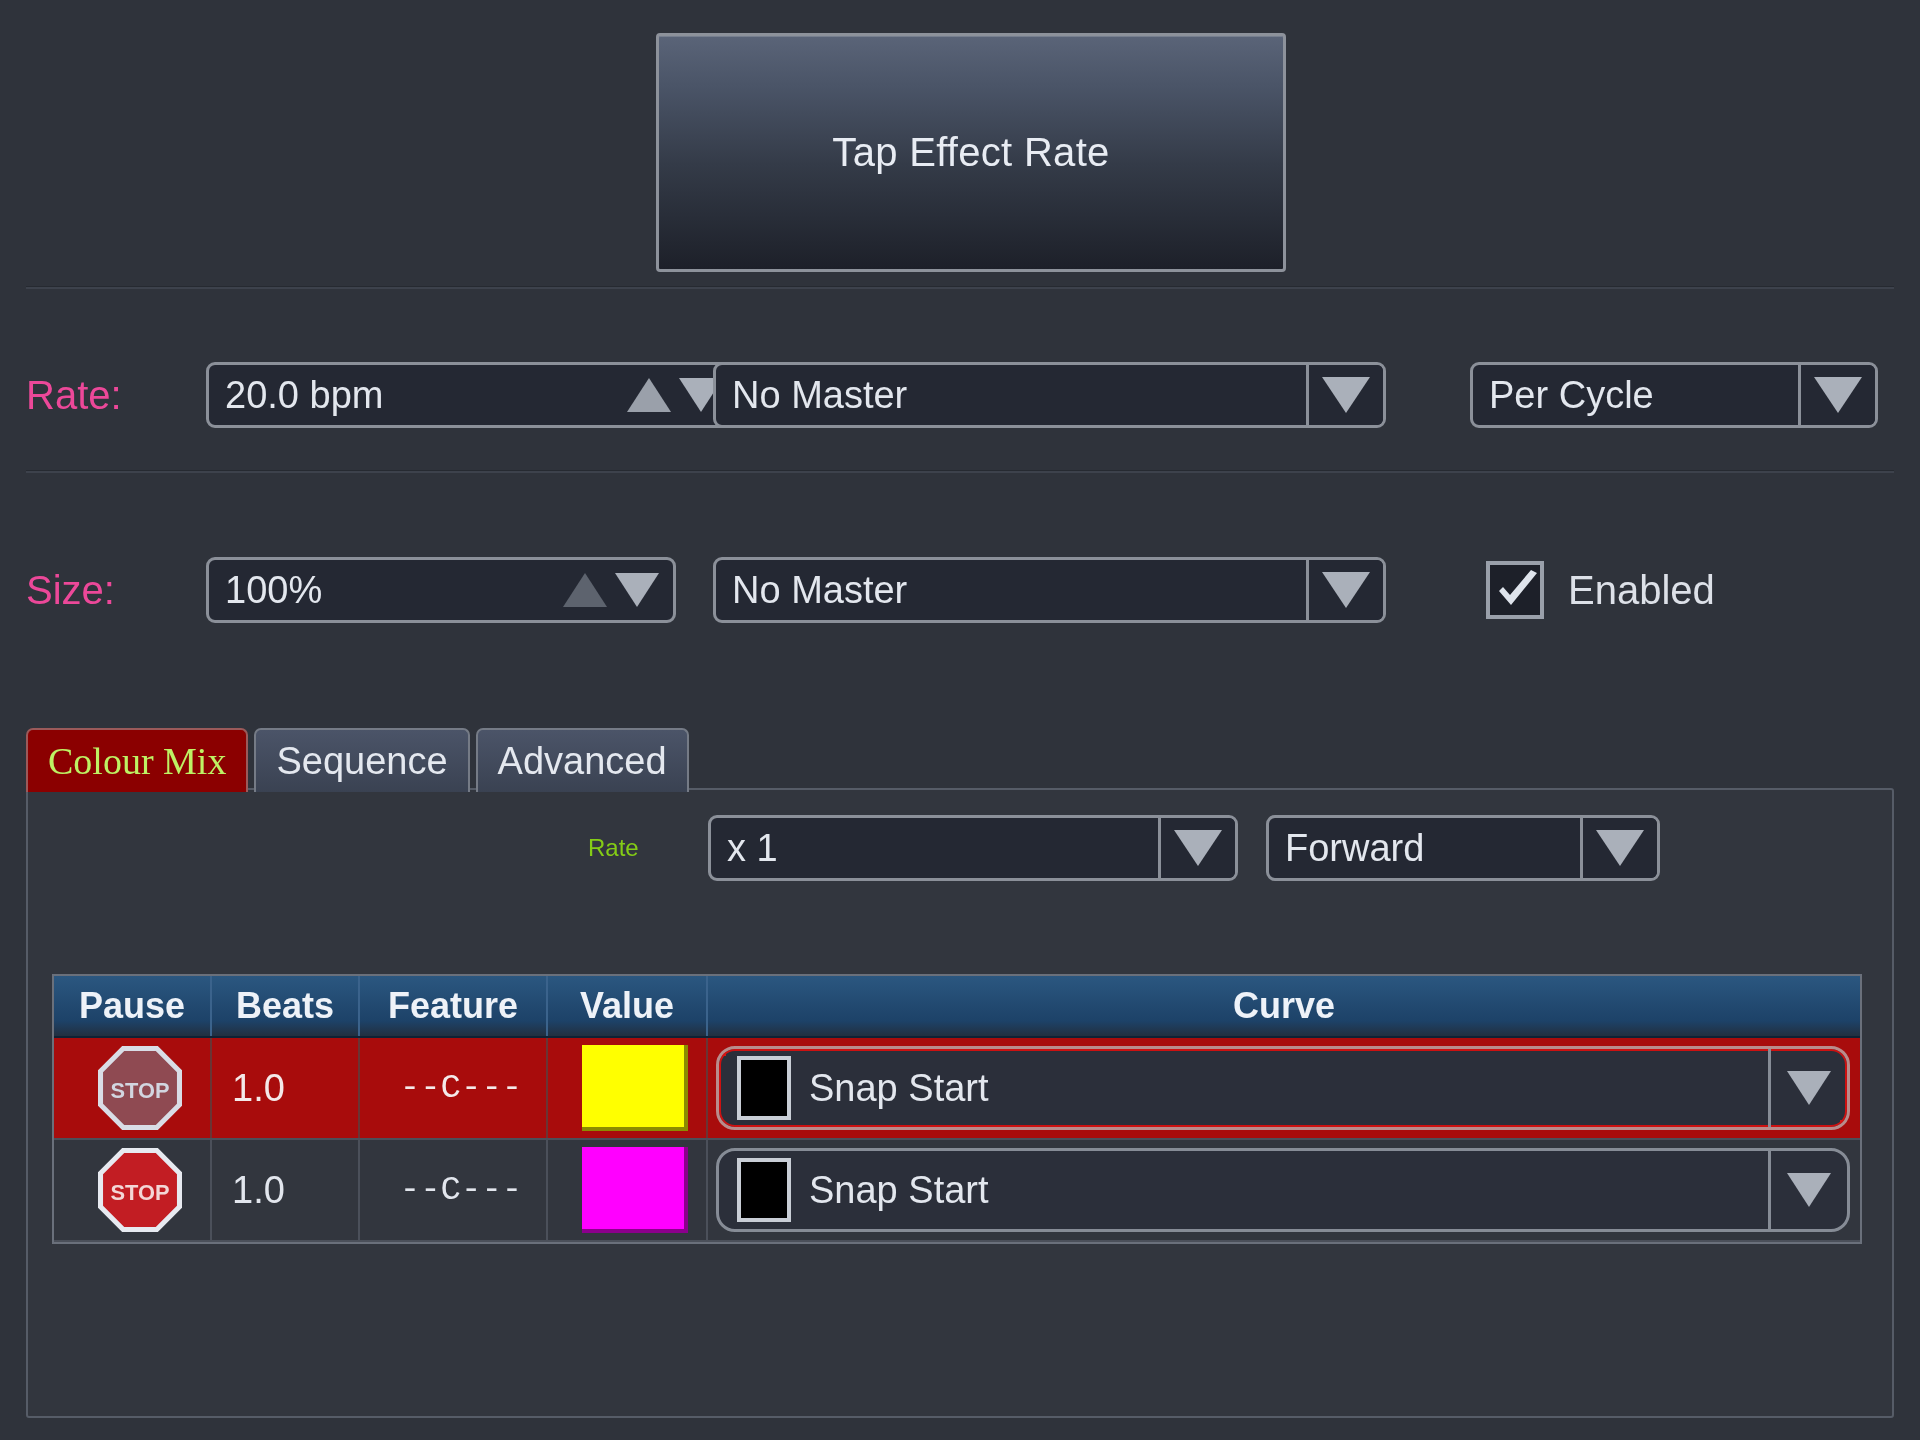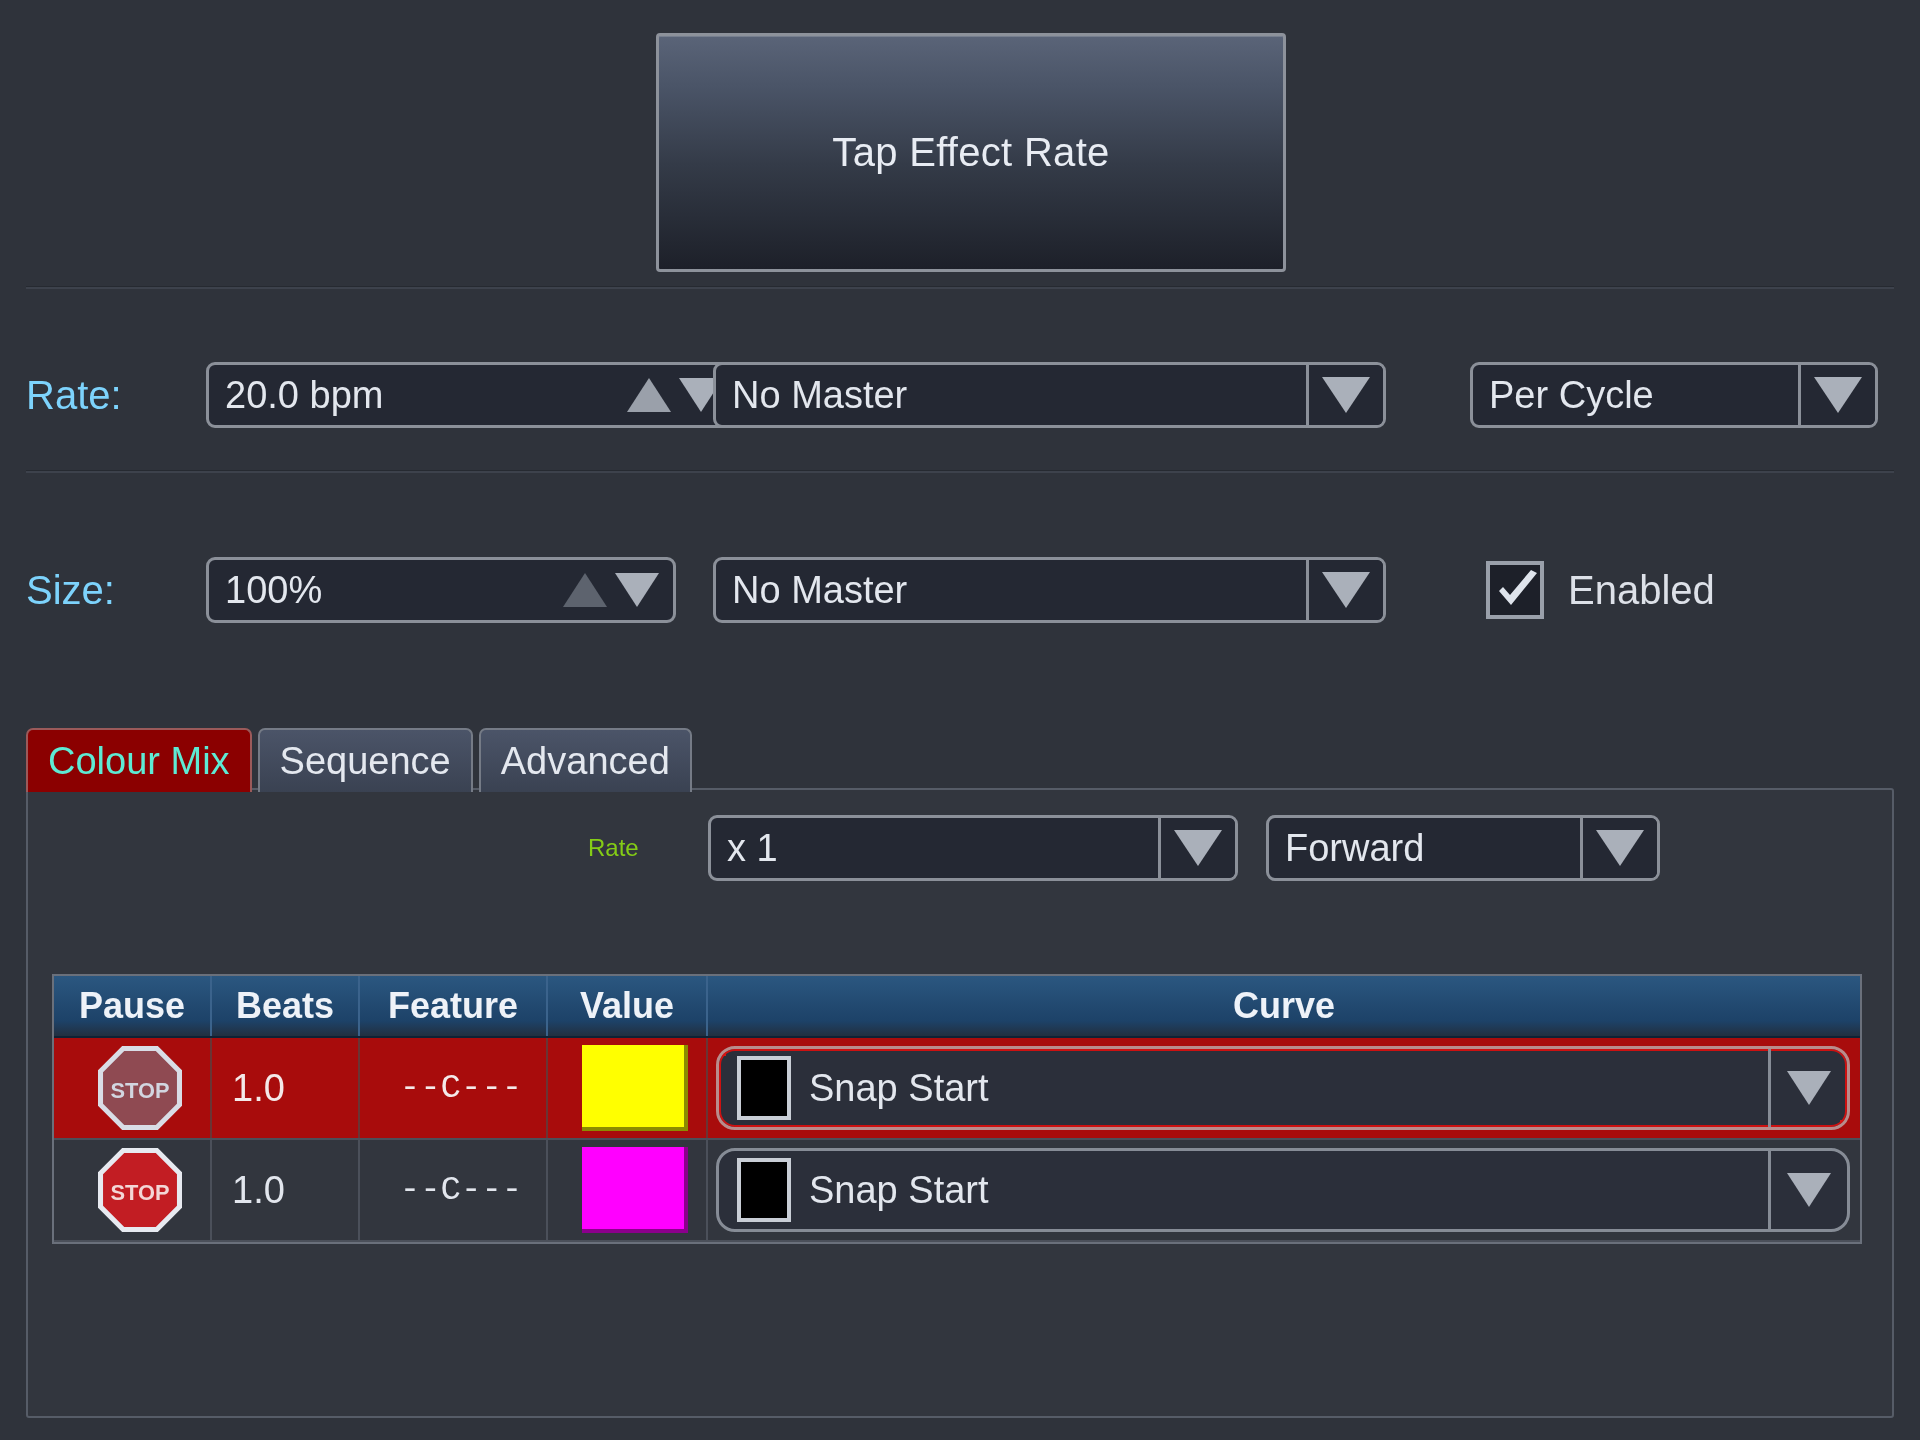--- a/index.html
+++ b/index.html
@@ -47,21 +47,21 @@
   }
 
   
   .field-row { position: absolute; left: 0; width: 1920px; height: 100px; }
   .row-label {
     position: absolute;
     left: 26px;
     top: 50%;
     transform: translateY(-50%);
     font-size: 40px;
-    color: #7dd3fc;
+    color: #ec4899;
     white-space: nowrap;
   }
 
   .ctl {
     position: absolute;
     top: 50%;
     transform: translateY(-50%);
     height: 66px;
     box-sizing: border-box;
     border: 3px solid #8b9099;
@@ -154,21 +154,22 @@
     border-bottom: none;
     border-radius: 7px 7px 0 0;
     background: linear-gradient(to bottom, #4b5468 0%, #3a4252 100%);
     color: #e4e8ef;
     cursor: pointer;
     white-space: nowrap;
   }
   .tab.active {
     background: #8b0000;
     border-color: #9b5a5a;
-    color: #5eead4;
+    color: #bef264;
+    font-family: Liberation Serif, serif;
   }
 
   
   .panel {
     position: absolute;
     left: 26px; top: 788px;
     width: 1868px; height: 630px;
     border: 2px solid #565c67;
     border-radius: 3px;
     background: #32363e;

